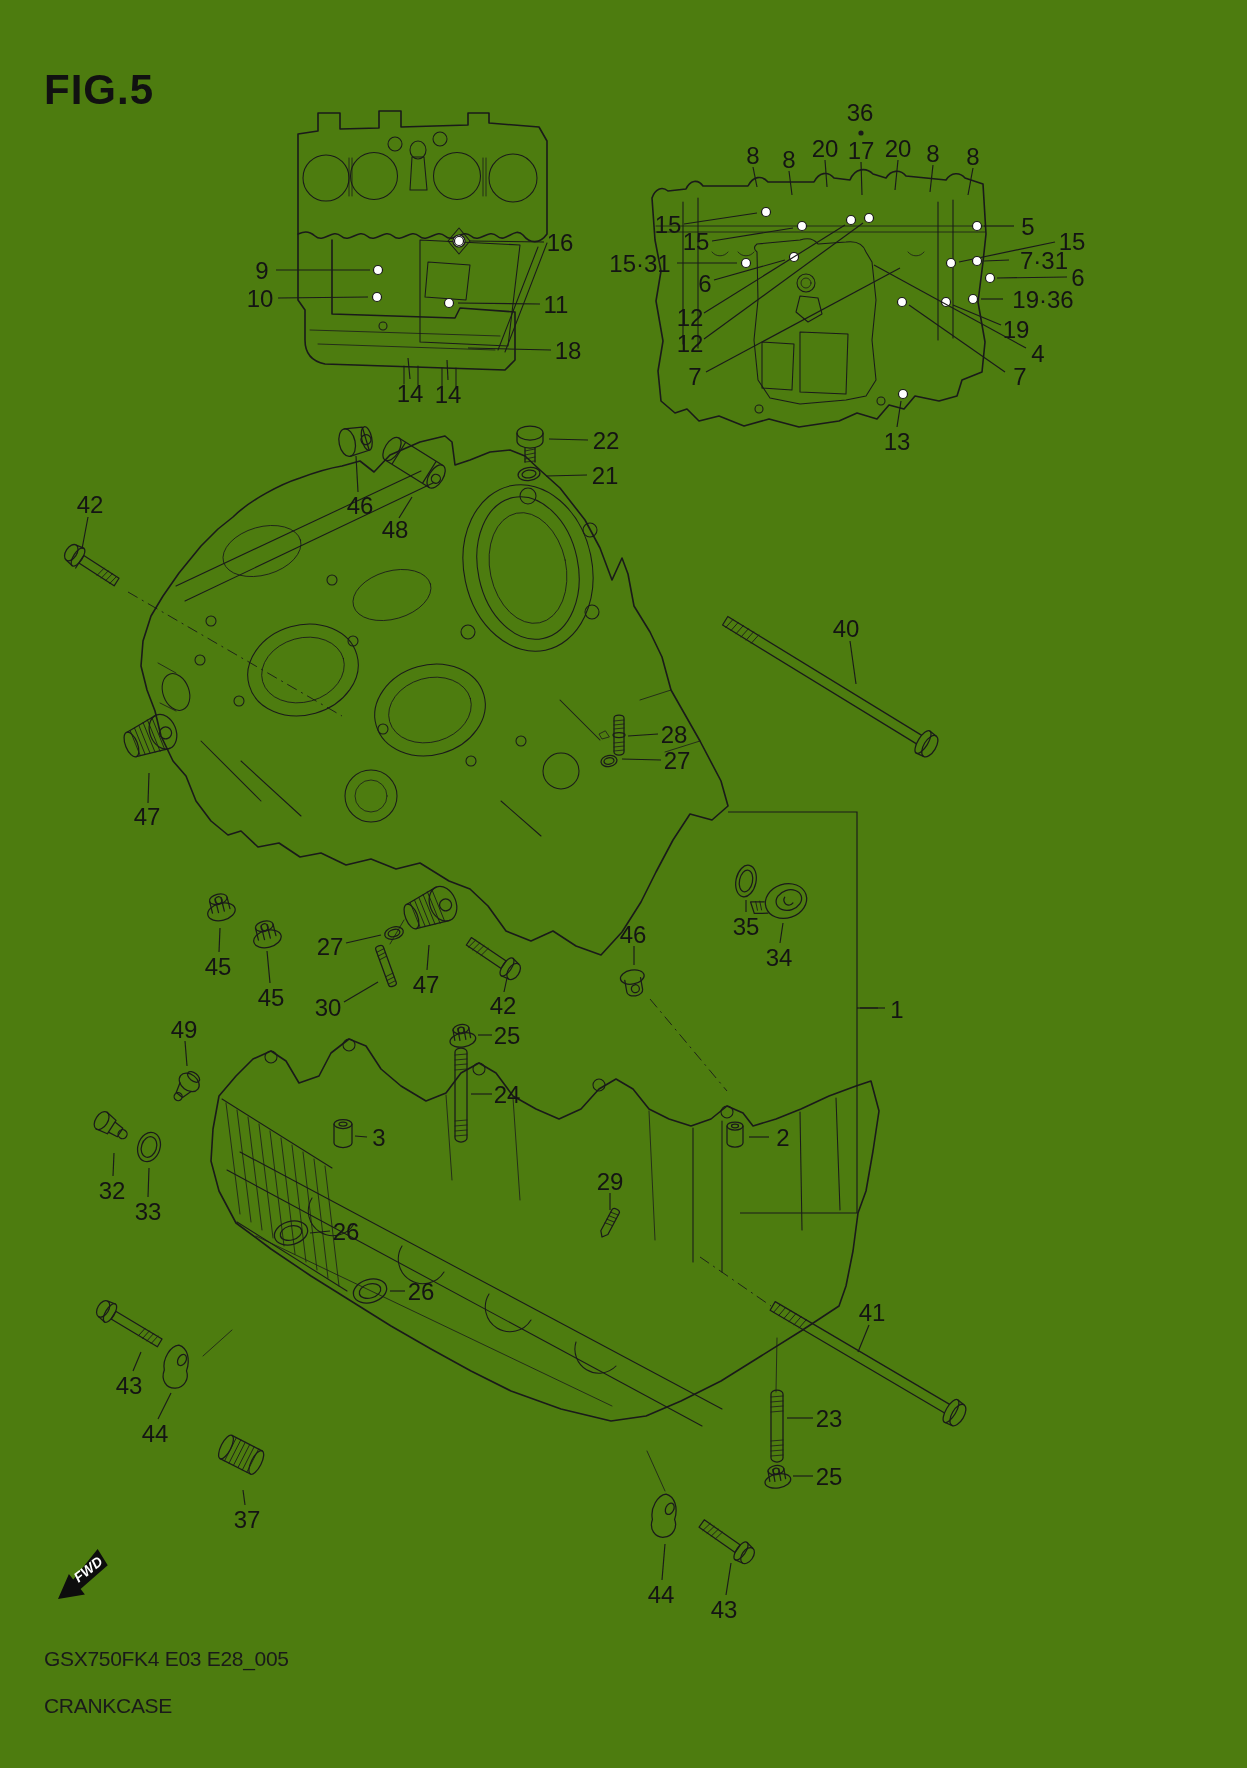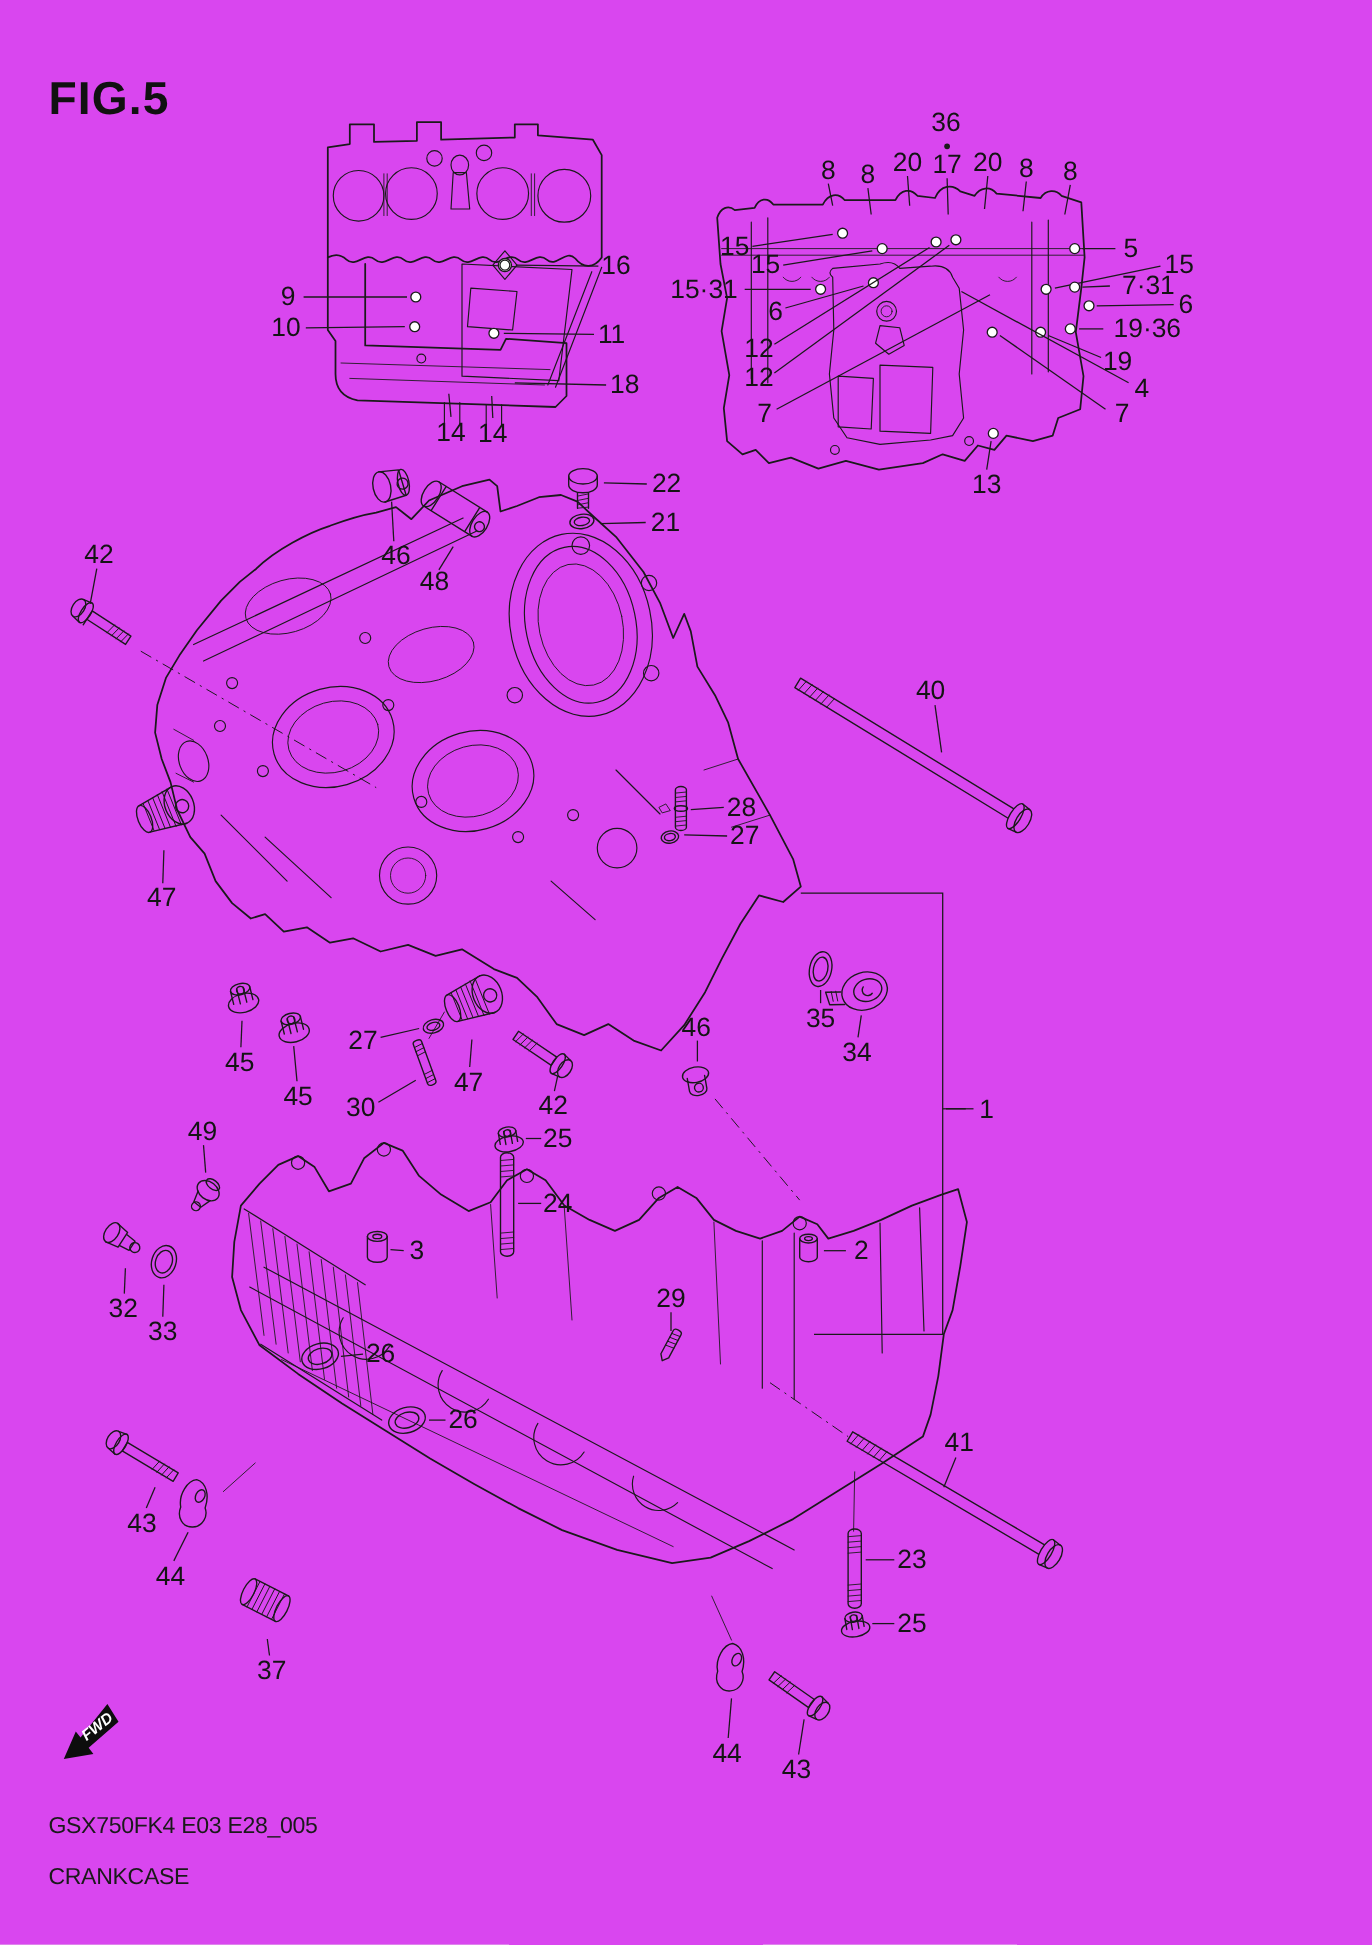--- a/index.html
+++ b/index.html
@@ -1,16 +1,16 @@
 <!DOCTYPE html>
 <html><head>
 <meta charset="utf-8">
 <style>
   html,body{margin:0;padding:0;background:#e8e8e8;}
-  .page{position:relative;width:1247px;height:1768px;margin:0 auto;background:#d946ef;}
+  .page{position:relative;width:1247px;height:1768px;margin:0 auto;background:#4d7c0f;}
   svg{display:block;width:1247px;height:1768px;}
   .fig-title{font:bold 42px "Liberation Sans",sans-serif;fill:#111;letter-spacing:1px;}
   .footer{font:21px "Liberation Sans",sans-serif;fill:#1a1a1a;letter-spacing:-0.3px;}
   .callout{font:24px "Liberation Sans",sans-serif;fill:#141414;text-anchor:middle;dominant-baseline:central;}
   .leader{fill:none;stroke:#1a1a1a;stroke-width:1.15;}
   .ring{fill:#fff;stroke:#1a1a1a;stroke-width:1.2;}
   .dot{fill:#1a1a1a;stroke:none;}
   .ol{fill:none;stroke:#1a1a1a;stroke-width:1.6;stroke-linejoin:round;stroke-linecap:round;}
   .ln{fill:none;stroke:#1a1a1a;stroke-width:1.05;stroke-linejoin:round;stroke-linecap:round;}
   .thin{fill:none;stroke:#1a1a1a;stroke-width:.8;stroke-linejoin:round;stroke-linecap:round;}

